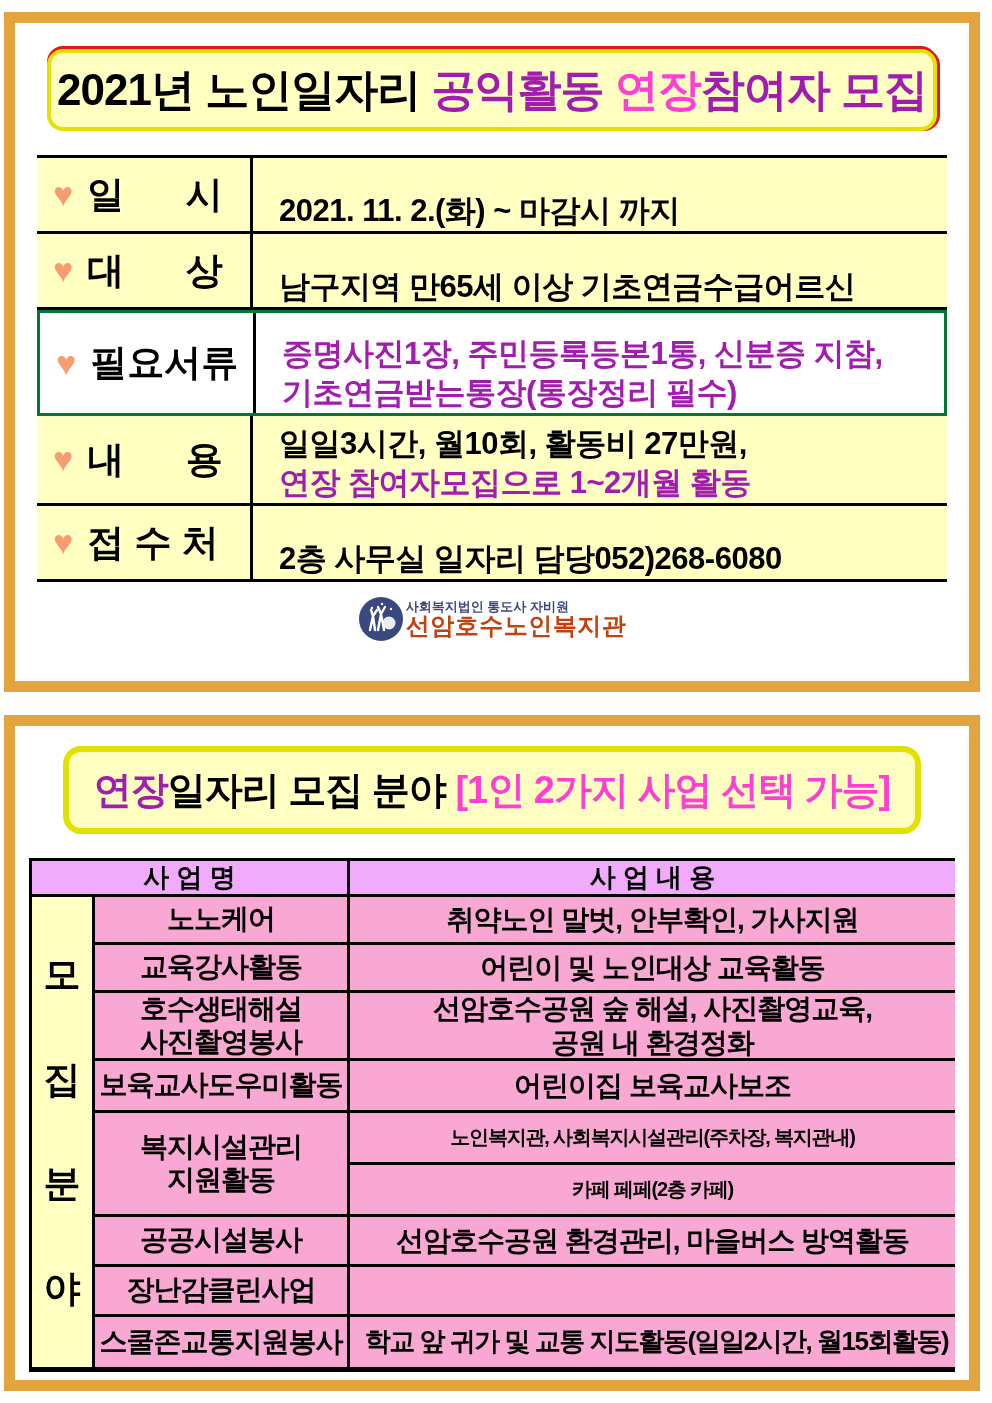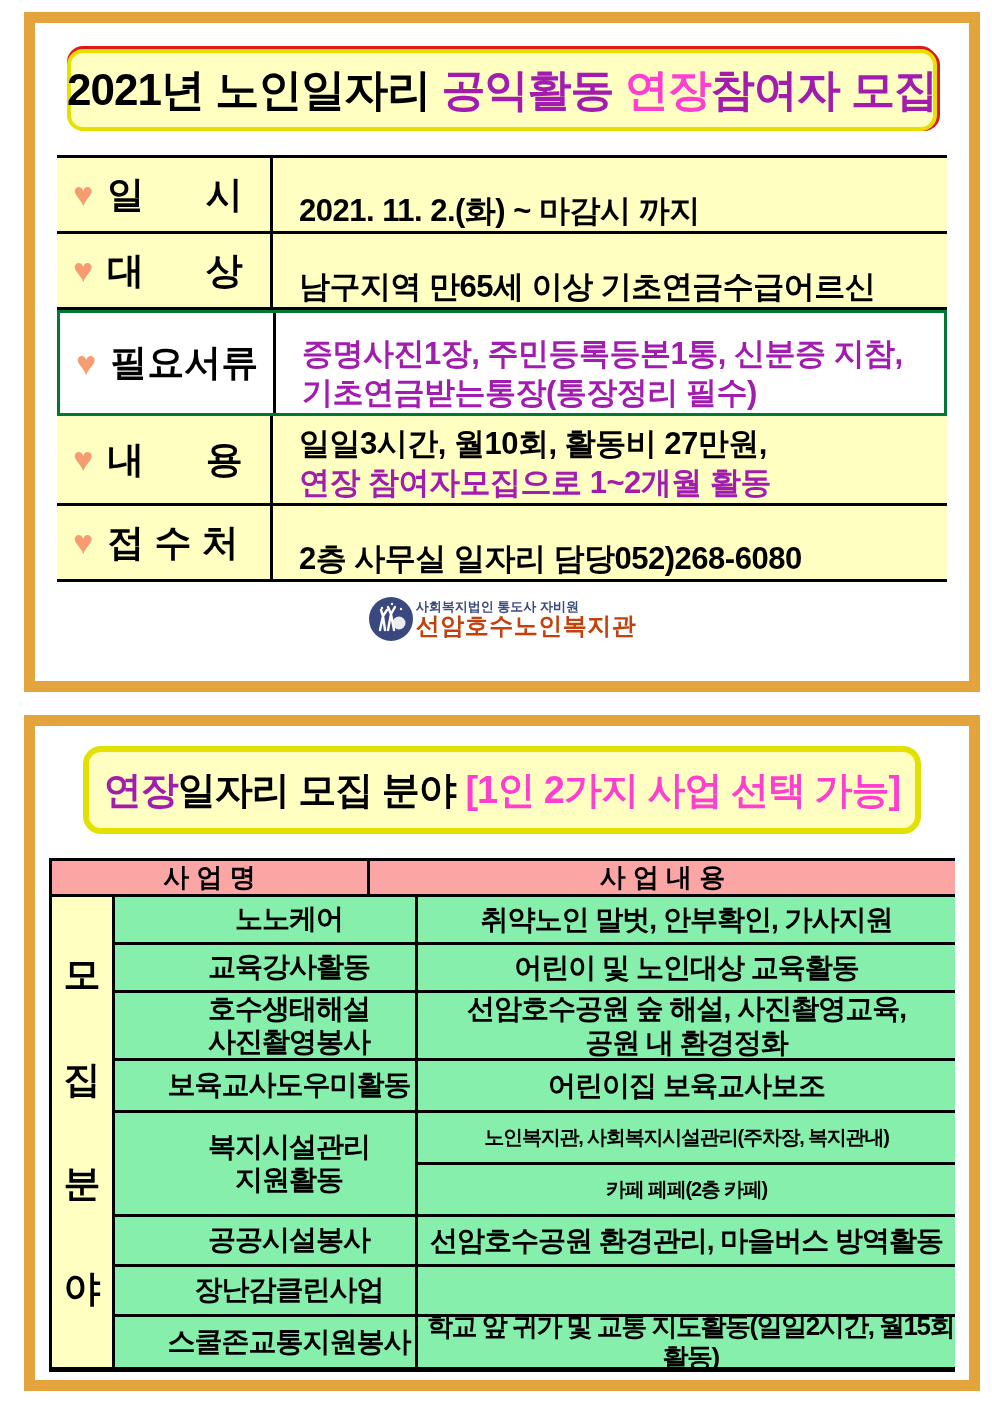--- a/index.html
+++ b/index.html
@@ -4,21 +4,21 @@
 <style>
   * { box-sizing: border-box; }
   html,body { margin:0; padding:0; }
   body {
     width: 992px; height: 1403px;
     background: #ffffff;
     font-family: "Liberation Sans", sans-serif;
     color: #000;
   }
   .frame {
-    margin: 12px 12px 0 24px;
+    margin: 12px 12px 0 4px;
     border: 11px solid #e3a33d;
     background: #fff;
   }
   .frame-top { height: 680px; margin-bottom: 23px; padding: 20px 22px 0 22px; }
   .frame-bottom { height: 676px; padding: 12px 14px 0 14px; }
 
   
   .title-box {
     background: #ffffc2;
     border: 4px solid #e6df00;
@@ -84,44 +84,43 @@
   .logo-main  { font-size: 24px; font-weight: 800; color: #c2410c; letter-spacing: 0.5px; }
 
   
   .t2 {
     margin: 26px 0 0 0;
     border-top: 3px solid #000;
     border-bottom: 5px solid #000;
     border-left: 3px solid #000;
   }
   .t2-header {
-    display: flex; height: 36px; background: #fca5a5;
+    display: flex; height: 36px; background: #f0abfc;
     border-bottom: 3px solid #000;
     font-size: 26px; font-weight: 800; white-space: pre;
   }
   .t2-header .h1 {
     width: 318px; flex: 0 0 318px;
     border-right: 3px solid #000;
     display: flex; align-items: center; justify-content: center;
   }
   .t2-header .h2 { flex: 1; display: flex; align-items: center; justify-content: center; }
   .t2-body { display: flex; }
   .t2-side {
     width: 63px; flex: 0 0 63px;
     background: #ffffc2;
     border-right: 3px solid #000;
     display: flex; flex-direction: column; align-items: center; justify-content: space-around;
     padding: 26px 0;
     font-size: 37px; font-weight: 800;
   }
   .t2-rows { flex: 1; display: flex; flex-direction: column; }
   .t2-row {
-    display: flex; background: #86efac;
+    display: flex; background: #f9a8d4;
     border-bottom: 3px solid #000;
-    padding-left: 48px;
   }
   .t2-row:last-child { border-bottom: none; gap: 8px; }
   .t2-name {
     width: 255px; flex: 0 0 255px;
     border-right: 3px solid #000;
     display: flex; flex-direction: column; align-items: center; justify-content: center;
     font-size: 28px; font-weight: 800; line-height: 1.15; letter-spacing: -1px;
     text-align: center;
   }
   .t2-desc {

